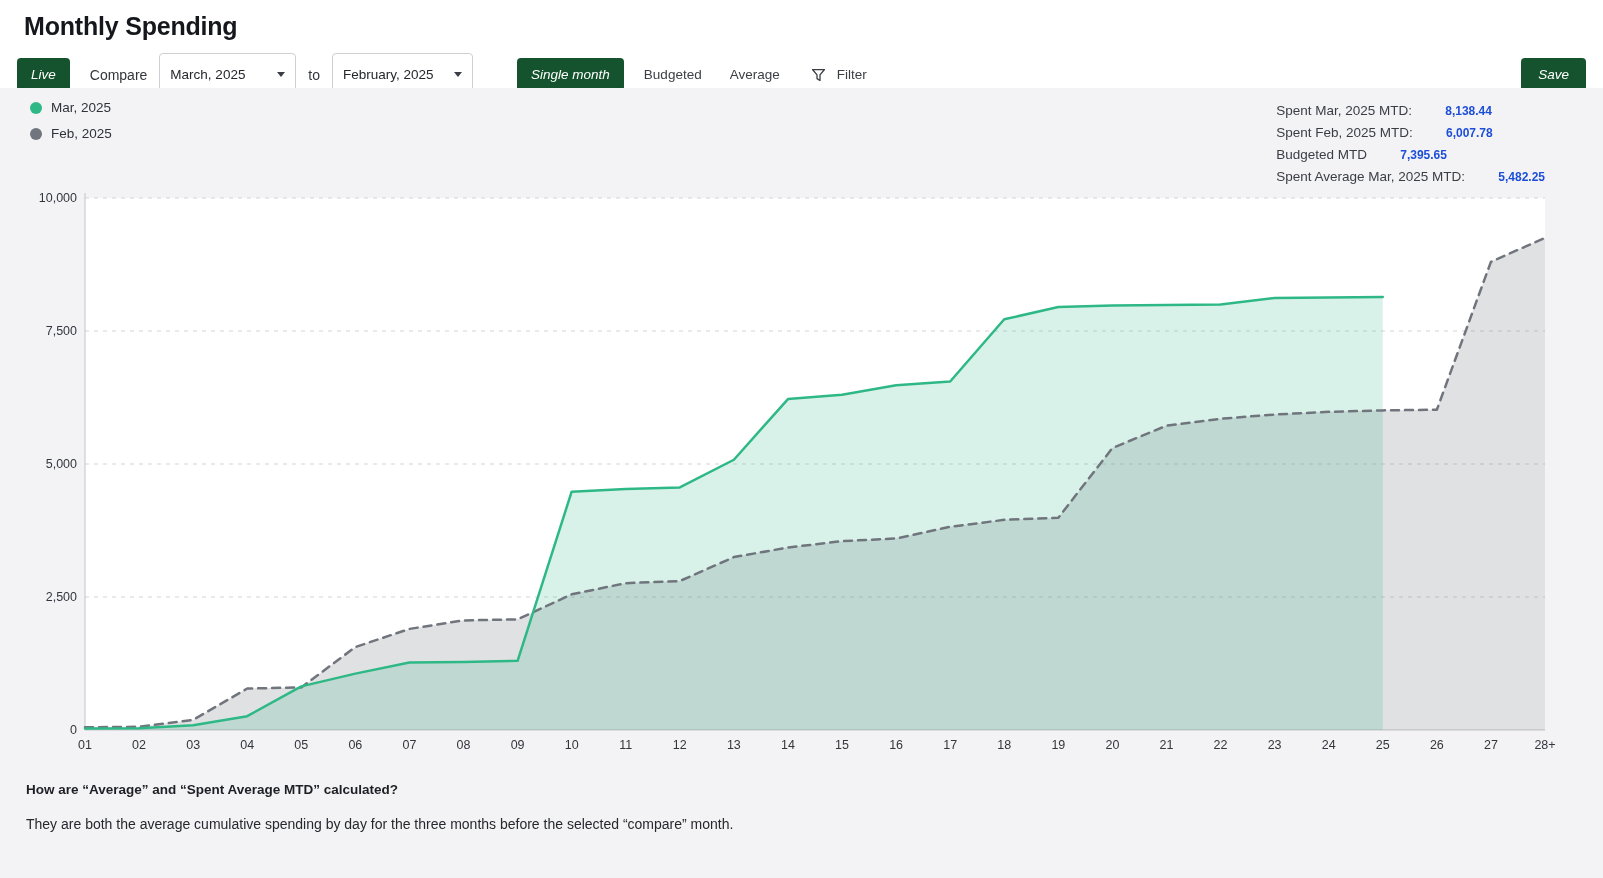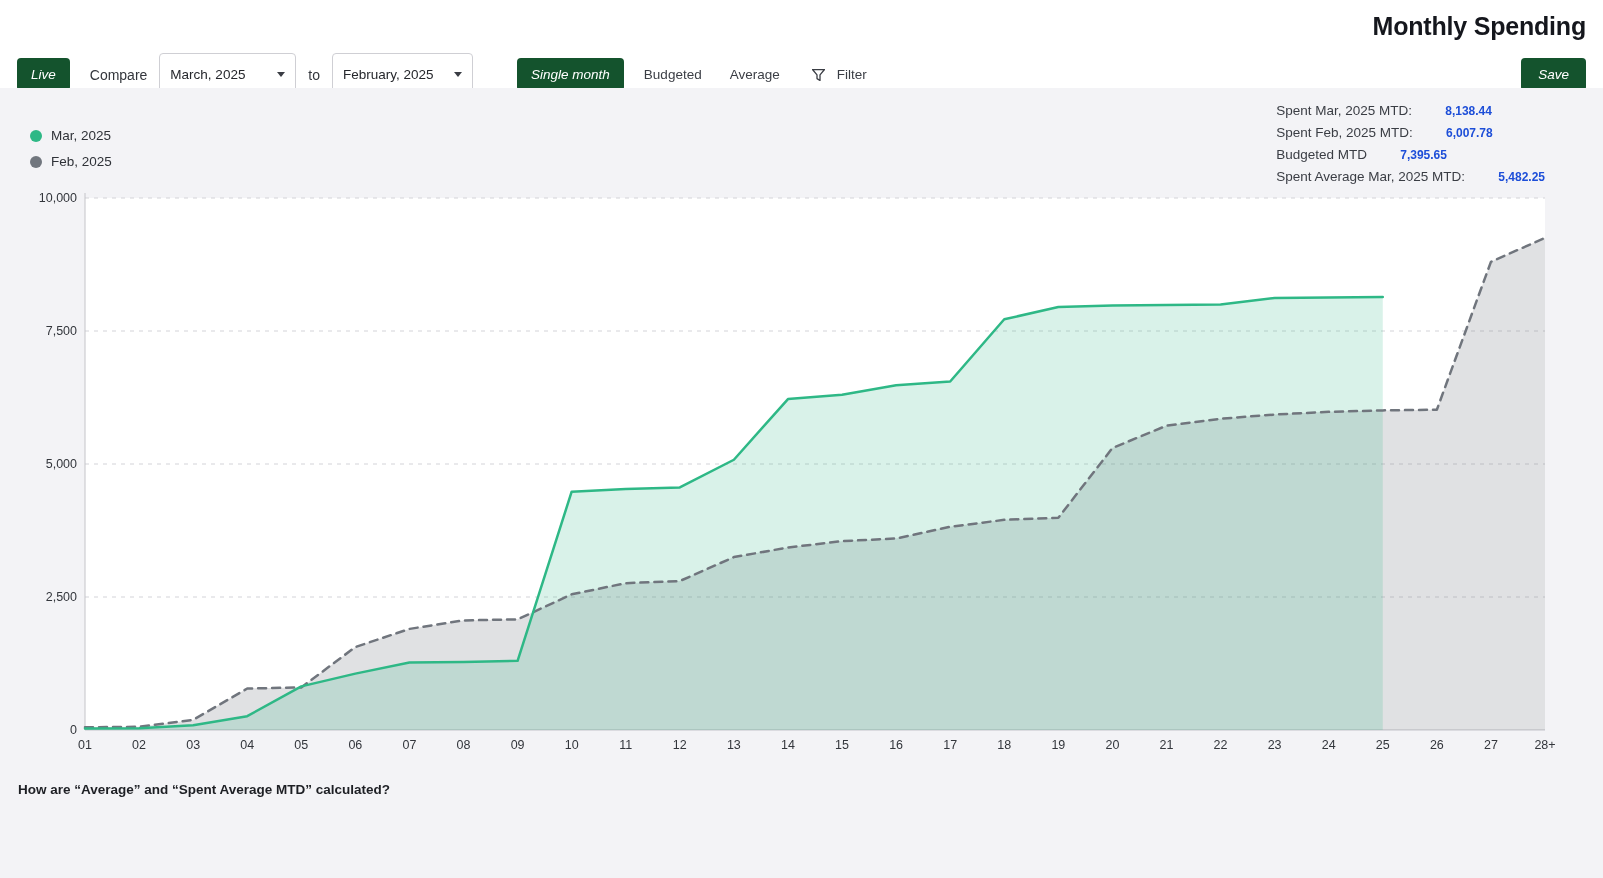--- a/index.html
+++ b/index.html
@@ -3,21 +3,21 @@
 <meta charset="utf-8">
 <style>
   * { box-sizing: border-box; }
   html,body { margin:0; padding:0; }
   body {
     width:1603px; height:878px;
     font-family:"Liberation Sans", sans-serif;
     background:#ffffff; overflow:hidden; position:relative;
     color:#2f3238;
   }
-  .header { padding:12px 17px 0 24px; background:#fff;text-align:right; }
+  .header { padding:12px 17px 0 24px; background:#fff; }
   .page-title { font-size:25px; font-weight:700; color:#15171d; letter-spacing:-0.2px; }
   .toolbar { display:flex; align-items:center; padding:12px 17px 14px 17px; background:#fff; }
   .btn { font-family:inherit; font-size:13.5px; border:none; border-radius:4px; cursor:pointer; }
   .btn-primary { background:#14532d; color:#fff; padding:9px 14px;font-style:italic; }
   .btn-plain { background:transparent; color:#3b3e45; padding:9px 6px; }
   .compare-label { font-size:14px; color:#33363c; margin:0 12px 0 20px; }
   .to-label { font-size:14px; color:#33363c; margin:0 12px; }
   .select {
     display:flex; align-items:center; justify-content:space-between;
     width:141px; height:43px; background:#fff;
@@ -29,32 +29,32 @@
     border-right:4.5px solid transparent; border-top:5.5px solid #3a3d44;
   }
   .single-month { margin-left:44px; }
   .budgeted { margin-left:14px; }
   .average { margin-left:16px; }
   .filter-btn { margin-left:20px; display:flex; align-items:center; gap:12px; }
   .save-btn { margin-left:auto; padding:9px 17px; }
 
   .panel { position:absolute; top:88px; left:0; right:0; bottom:0; background:#f3f3f6; }
 
-  .legend { position:absolute; top:40px; left:30px; }
+  .legend { position:absolute; top:12px; left:30px; }
   .legend-row { display:flex; align-items:center; gap:9px; margin-bottom:11px; font-size:13.5px; color:#2f3238; }
   .legend-dot { width:12px; height:12px; border-radius:50%; background:#888; }
 
   .stats { position:absolute; top:15px; right:58px; }
   .stat-row { display:flex; align-items:baseline; margin-bottom:7px; font-size:13.5px; color:#3a3d44; }
   .stat-value { font-weight:700; color:#1d4ed8; width:74px; text-align:right; margin-left:6px; font-size:12px; }
 
   .chart-svg { position:absolute; top:100px; left:0; }
   .chart-svg text.tick { font-family:"Liberation Sans", sans-serif; font-size:12.5px; fill:#33363c; }
 
-  .footer { position:absolute; left:18px; top:694px; }
+  .footer { position:absolute; left:26px; top:694px; }
   .footer-question { font-size:13.5px; font-weight:700; color:#1d1f24; margin-bottom:19px; }
   .footer-answer { font-size:14px; color:#26282d; }
 </style>
 </head>
 <body>
 
 <div class="header">
   <div class="page-title">Monthly Spending</div>
 </div>
 
@@ -158,15 +158,16 @@
       <text x="1490.9259259259259" y="561" text-anchor="middle" class="tick">27</text>
       <text x="1545" y="561" text-anchor="middle" class="tick">28+</text>
       <path d="M85 539.34 L139.07407407407408 538.808 L193.14814814814815 531.892 L247.22222222222223 500.504 L301.2962962962963 499.44 L355.3703703703704 459.008 L409.44444444444446 440.92 L463.51851851851853 432.408 L517.5925925925926 431.344 L571.6666666666667 406.34000000000003 L625.7407407407408 395.168 L679.8148148148148 393.03999999999996 L733.8888888888889 369.1 L787.9629629629629 359.524 L842.0370370370371 353.14 L896.1111111111111 350.48 L950.1851851851852 338.776 L1004.2592592592592 331.86 L1058.3333333333335 329.73199999999997 L1112.4074074074074 260.03999999999996 L1166.4814814814815 237.69600000000003 L1220.5555555555557 230.78000000000003 L1274.6296296296296 226.524 L1328.7037037037037 223.86400000000003 L1382.7777777777778 222.38610400000005 L1436.851851851852 221.736 L1490.9259259259259 73.83999999999997 L1545 49.89999999999998 L1545 542 L85 542 Z" fill="rgba(113,118,126,0.22)" stroke="none"></path>
       <path d="M85 540.404 L139.07407407407408 540.138 L193.14814814814815 537.212 L247.22222222222223 528.168 L301.2962962962963 498.376 L355.3703703703704 485.608 L409.44444444444446 474.436 L463.51851851851853 473.904 L517.5925925925926 472.84000000000003 L571.6666666666667 303.664 L625.7407407407408 301.004 L679.8148148148148 299.408 L733.8888888888889 271.74399999999997 L787.9629629629629 211.096 L842.0370370370371 206.83999999999997 L896.1111111111111 197.264 L950.1851851851852 193.53999999999996 L1004.2592592592592 131.296 L1058.3333333333335 119.06 L1112.4074074074074 117.464 L1166.4814814814815 116.93199999999996 L1220.5555555555557 116.39999999999998 L1274.6296296296296 110.01599999999996 L1328.7037037037037 109.48400000000004 L1382.7777777777778 109.03499199999999 L1382.7777777777778 542 L85 542 Z" fill="rgba(46,184,134,0.18)" stroke="none"></path>
       <path d="M85 539.34 L139.07407407407408 538.808 L193.14814814814815 531.892 L247.22222222222223 500.504 L301.2962962962963 499.44 L355.3703703703704 459.008 L409.44444444444446 440.92 L463.51851851851853 432.408 L517.5925925925926 431.344 L571.6666666666667 406.34000000000003 L625.7407407407408 395.168 L679.8148148148148 393.03999999999996 L733.8888888888889 369.1 L787.9629629629629 359.524 L842.0370370370371 353.14 L896.1111111111111 350.48 L950.1851851851852 338.776 L1004.2592592592592 331.86 L1058.3333333333335 329.73199999999997 L1112.4074074074074 260.03999999999996 L1166.4814814814815 237.69600000000003 L1220.5555555555557 230.78000000000003 L1274.6296296296296 226.524 L1328.7037037037037 223.86400000000003 L1382.7777777777778 222.38610400000005 L1436.851851851852 221.736 L1490.9259259259259 73.83999999999997 L1545 49.89999999999998" fill="none" stroke="#70757d" stroke-width="2.5" stroke-linejoin="round" stroke-linecap="round" stroke-dasharray="8 6"></path>
       <path d="M85 540.404 L139.07407407407408 540.138 L193.14814814814815 537.212 L247.22222222222223 528.168 L301.2962962962963 498.376 L355.3703703703704 485.608 L409.44444444444446 474.436 L463.51851851851853 473.904 L517.5925925925926 472.84000000000003 L571.6666666666667 303.664 L625.7407407407408 301.004 L679.8148148148148 299.408 L733.8888888888889 271.74399999999997 L787.9629629629629 211.096 L842.0370370370371 206.83999999999997 L896.1111111111111 197.264 L950.1851851851852 193.53999999999996 L1004.2592592592592 131.296 L1058.3333333333335 119.06 L1112.4074074074074 117.464 L1166.4814814814815 116.93199999999996 L1220.5555555555557 116.39999999999998 L1274.6296296296296 110.01599999999996 L1328.7037037037037 109.48400000000004 L1382.7777777777778 109.03499199999999" fill="none" stroke="#2eb886" stroke-width="2.5" stroke-linejoin="round" stroke-linecap="round"></path>
     </svg>
 
   <div class="footer">
     <div class="footer-question">How are “Average” and “Spent Average MTD” calculated?</div>
+    <div class="footer-answer">They are both the average cumulative spending by day for the three months before the selected “compare” month.</div>
   </div>
 
 </div>
 
 </body></html>

